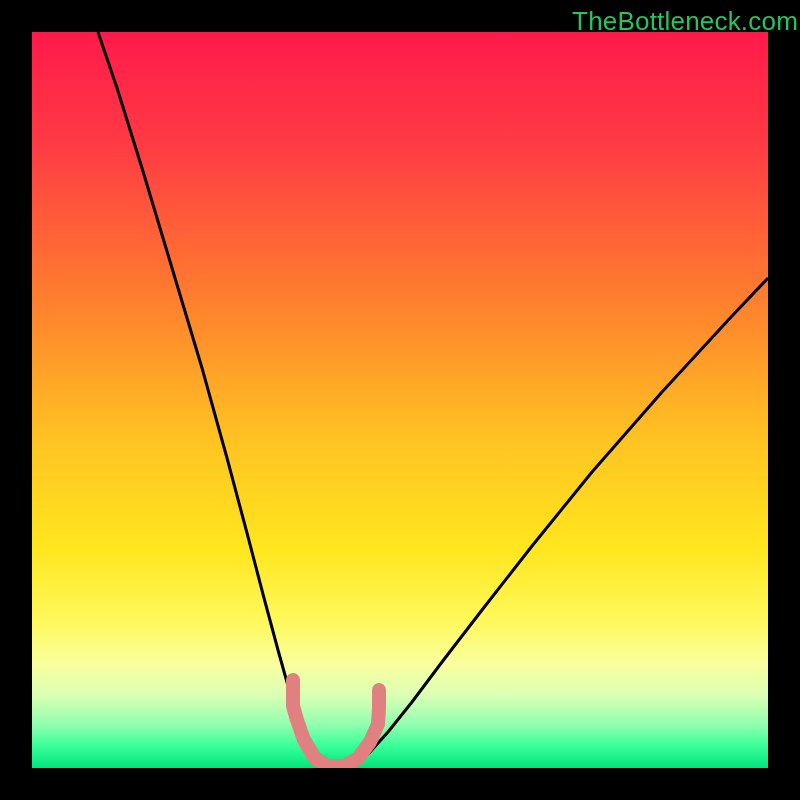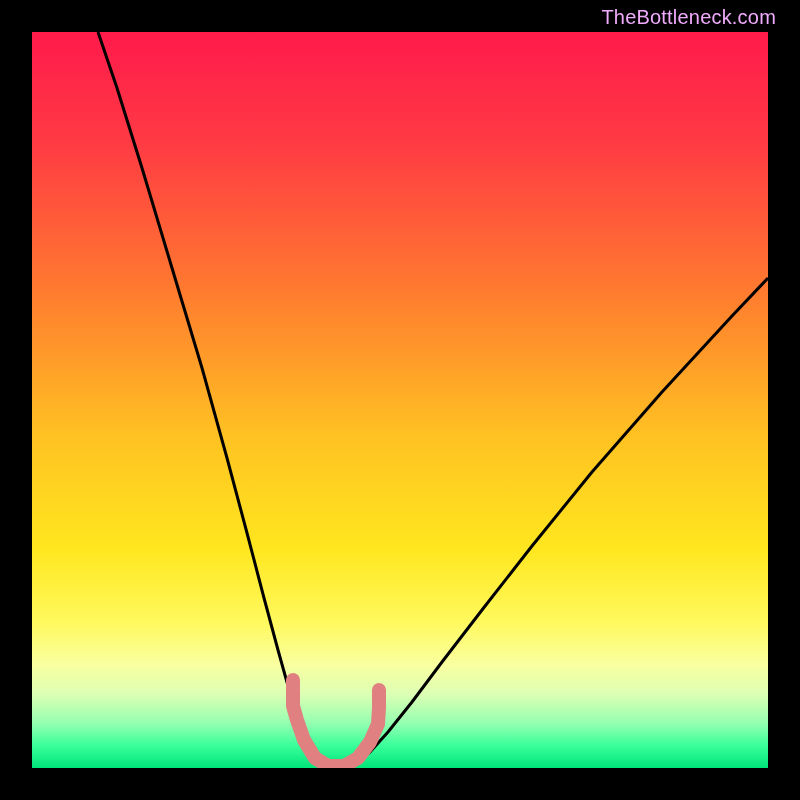--- a/index.html
+++ b/index.html
@@ -24,23 +24,23 @@
     height: 736px;
     overflow: hidden;
   }
   .gradient {
     position: absolute;
     inset: 0;
   }
   .watermark {
     position: absolute;
     top: 6px;
-    right: 24px;
-    color: #f0abfc;
-    font-size: 20px;
+    right: 2px;
+    color: #22c55e;
+    font-size: 26px;
     font-weight: 400;
     letter-spacing: 0.2px;
   }
   svg.curves {
     position: absolute;
     inset: 0;
   }
 </style>
 </head>
 <body>

